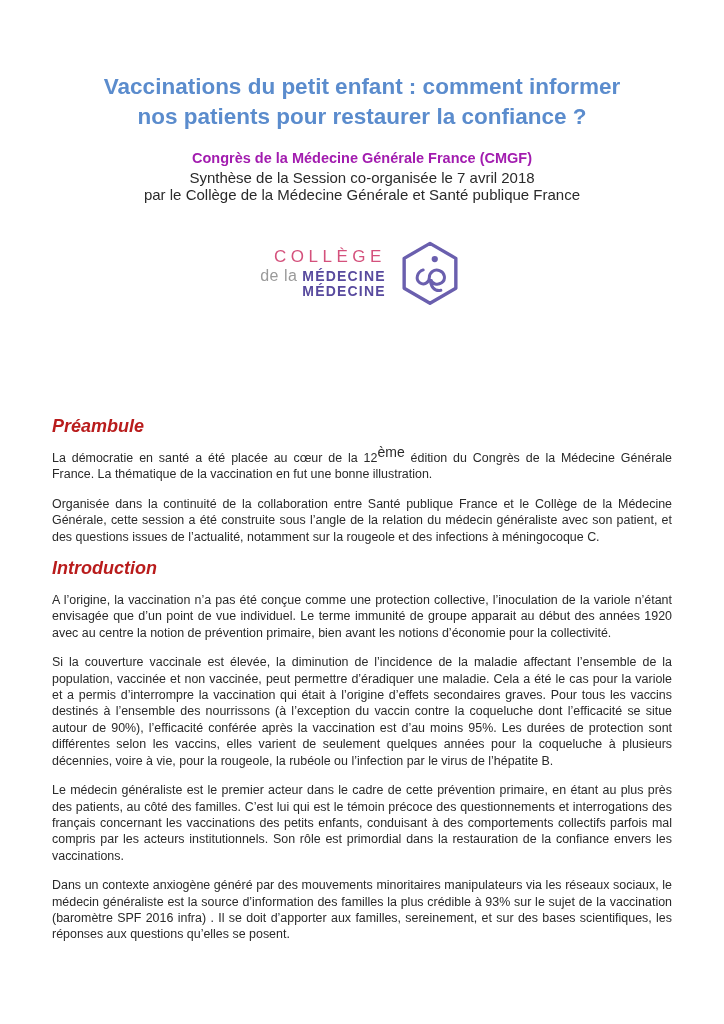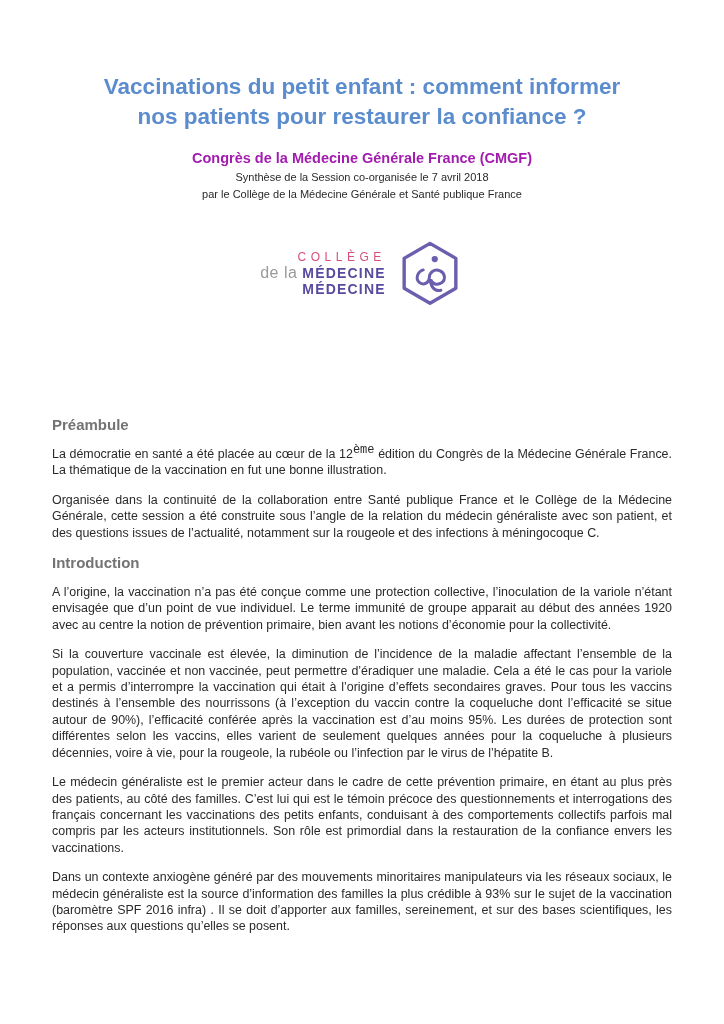--- a/index.html
+++ b/index.html
@@ -27,67 +27,68 @@
     margin: 0 0 3px 0;
     text-align: center;
     font-size: 14.5px;
     line-height: 17px;
     font-weight: bold;
     color: #a21caf;
   }
   .subtitle-line {
     margin: 1px;
     text-align: center;
-    font-size: 11px;
+    font-size: 15px;
     line-height: 15.5px;
     color: #2a2a2a;
   }
   .logo-row {
     margin-top: 36px;
     display: flex;
     justify-content: center;
     align-items: center;
     gap: 10px;
   }
   .logo-text { text-align: right; line-height: 1.1; }
   .logo-college {
     color: var(--logo-pink, #d4517c);
-    font-size: 12px;
+    font-size: 17px;
     letter-spacing: 4.5px;
     font-weight: 400;
   }
   .logo-line2 { white-space: nowrap; }
   .logo-dela {
     color: var(--logo-gray, #9a9a9a);
     font-size: 16px;
     letter-spacing: 0.5px;
   }
   .logo-medecine, .logo-generale {
     color: var(--logo-purple, #584a9e);
     font-weight: bold;
     font-size: 14px;
     letter-spacing: 1.2px;
   }
   .logo-hex { width: 68px; height: 72px; }
   .section-preambule { margin-top: 106px; }
   .section-introduction { margin-top: 13px; }
   .section-heading {
     margin: 0 0 13px 0;
-    font-size: 15px;
+    font-size: 18px;
     font-weight: bold;
-    color: #737373;
+    font-style: italic;
+    color: #b91c1c;
   }
   .body-p {
     margin: 0 0 13px 0;
     text-align: justify;
     font-size: 12.45px;
     line-height: 16.4px;
     color: #2a2a2a;
   }
-  .body-p sup { font-size: 12px; line-height: 0; vertical-align: super; font-family: Liberation Mono, monospace; }
+  .body-p sup { font-size: 14px; line-height: 0; vertical-align: super; }
 </style>
 </head>
 <body>
 
 <div class="page">
 
   <h1 class="doc-title">
     <span>Vaccinations du petit enfant : comment informer</span><br>
     <span>nos patients pour restaurer la confiance ?</span>
   </h1>

